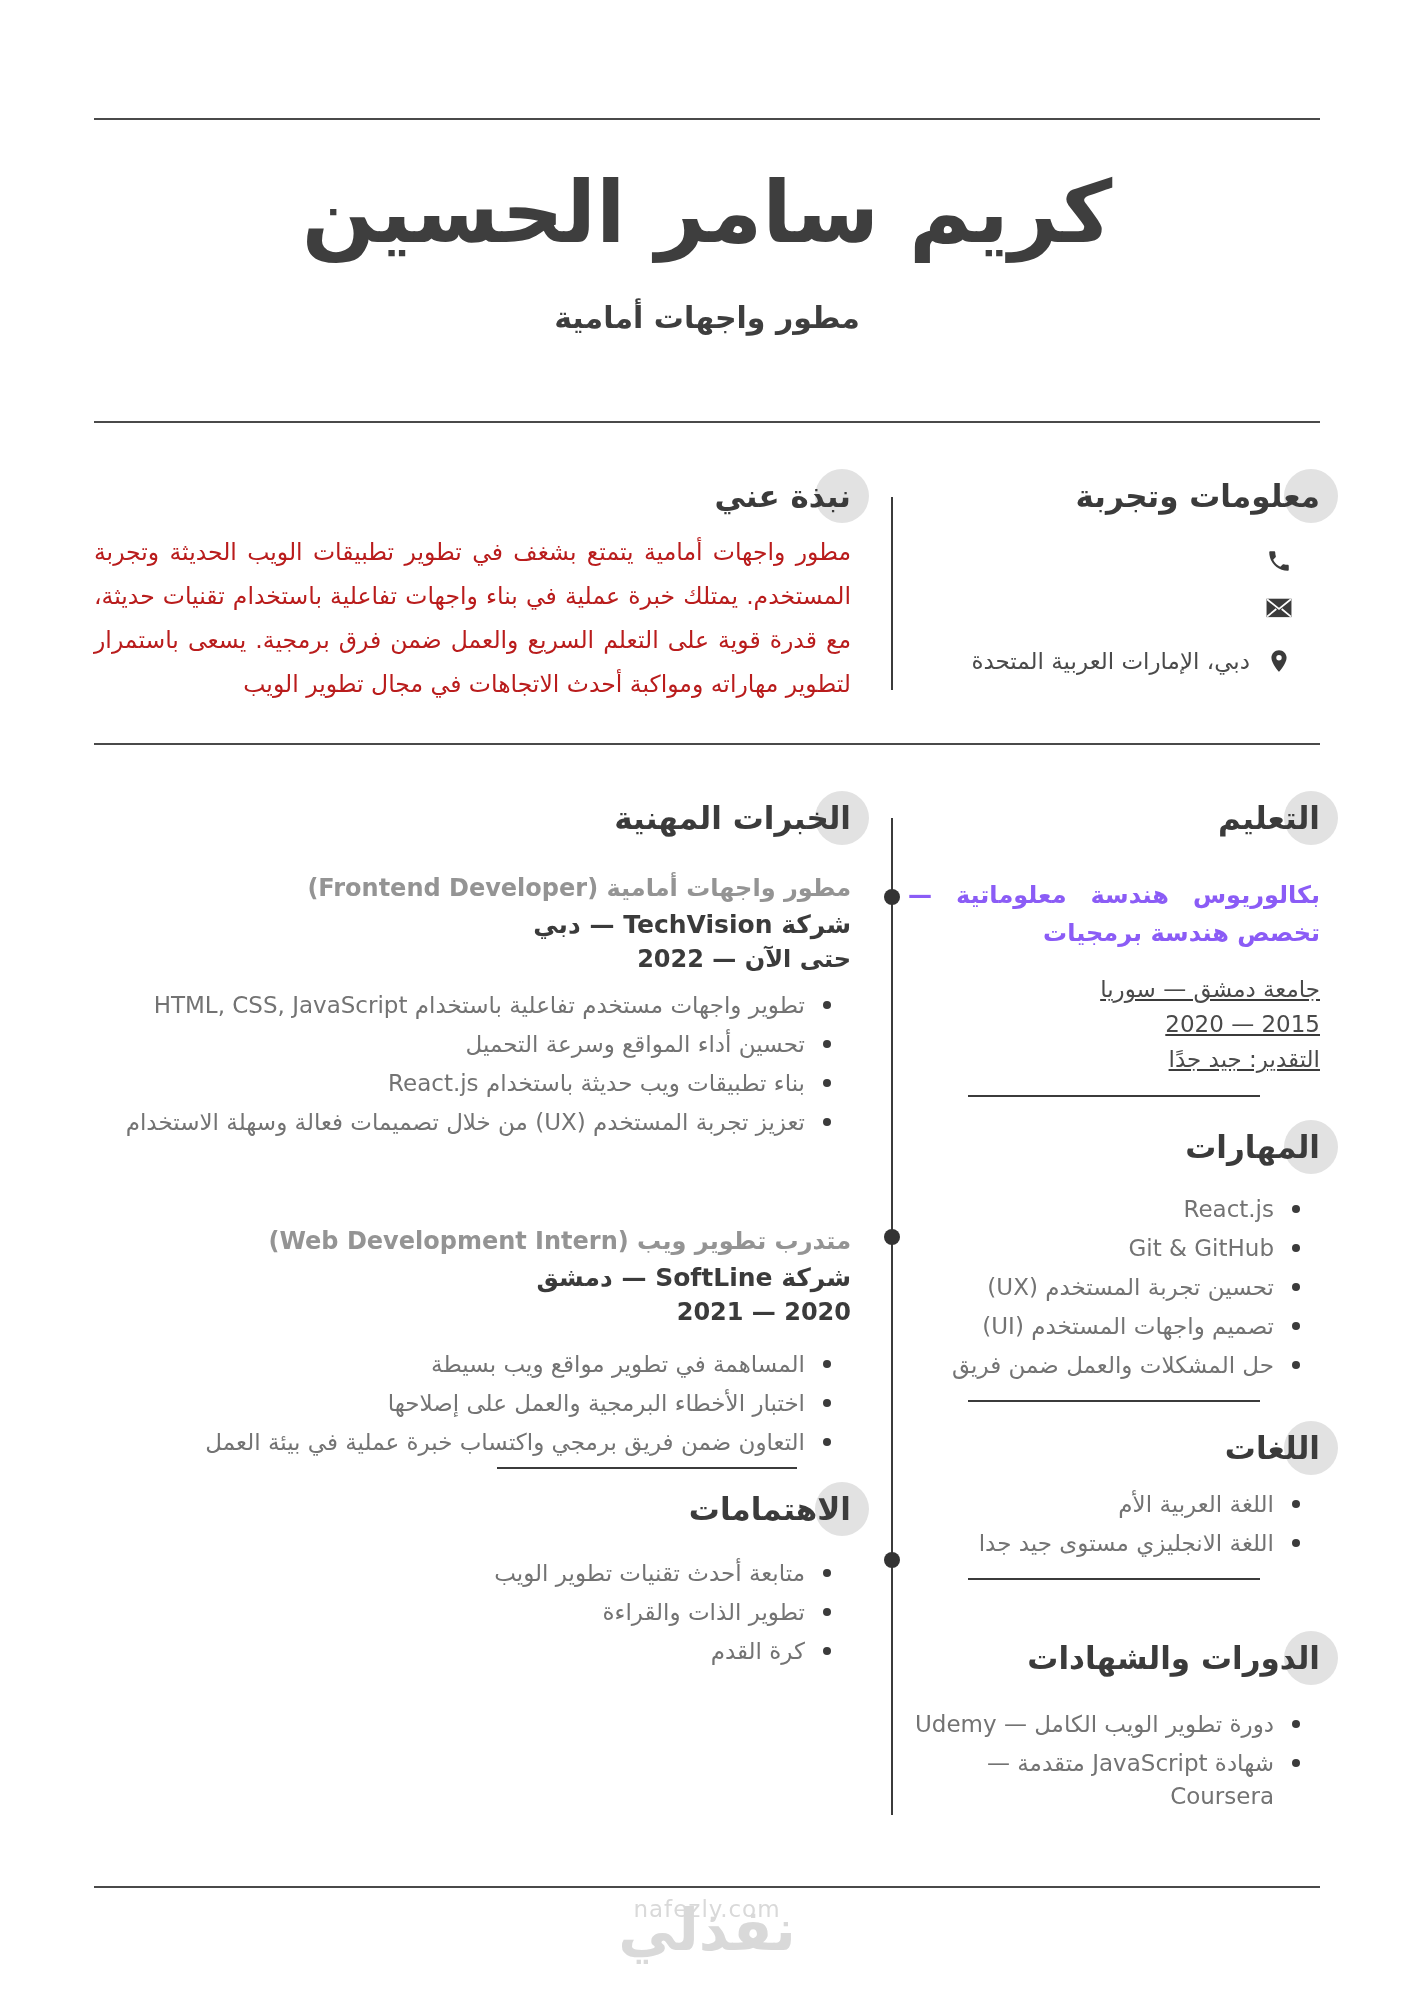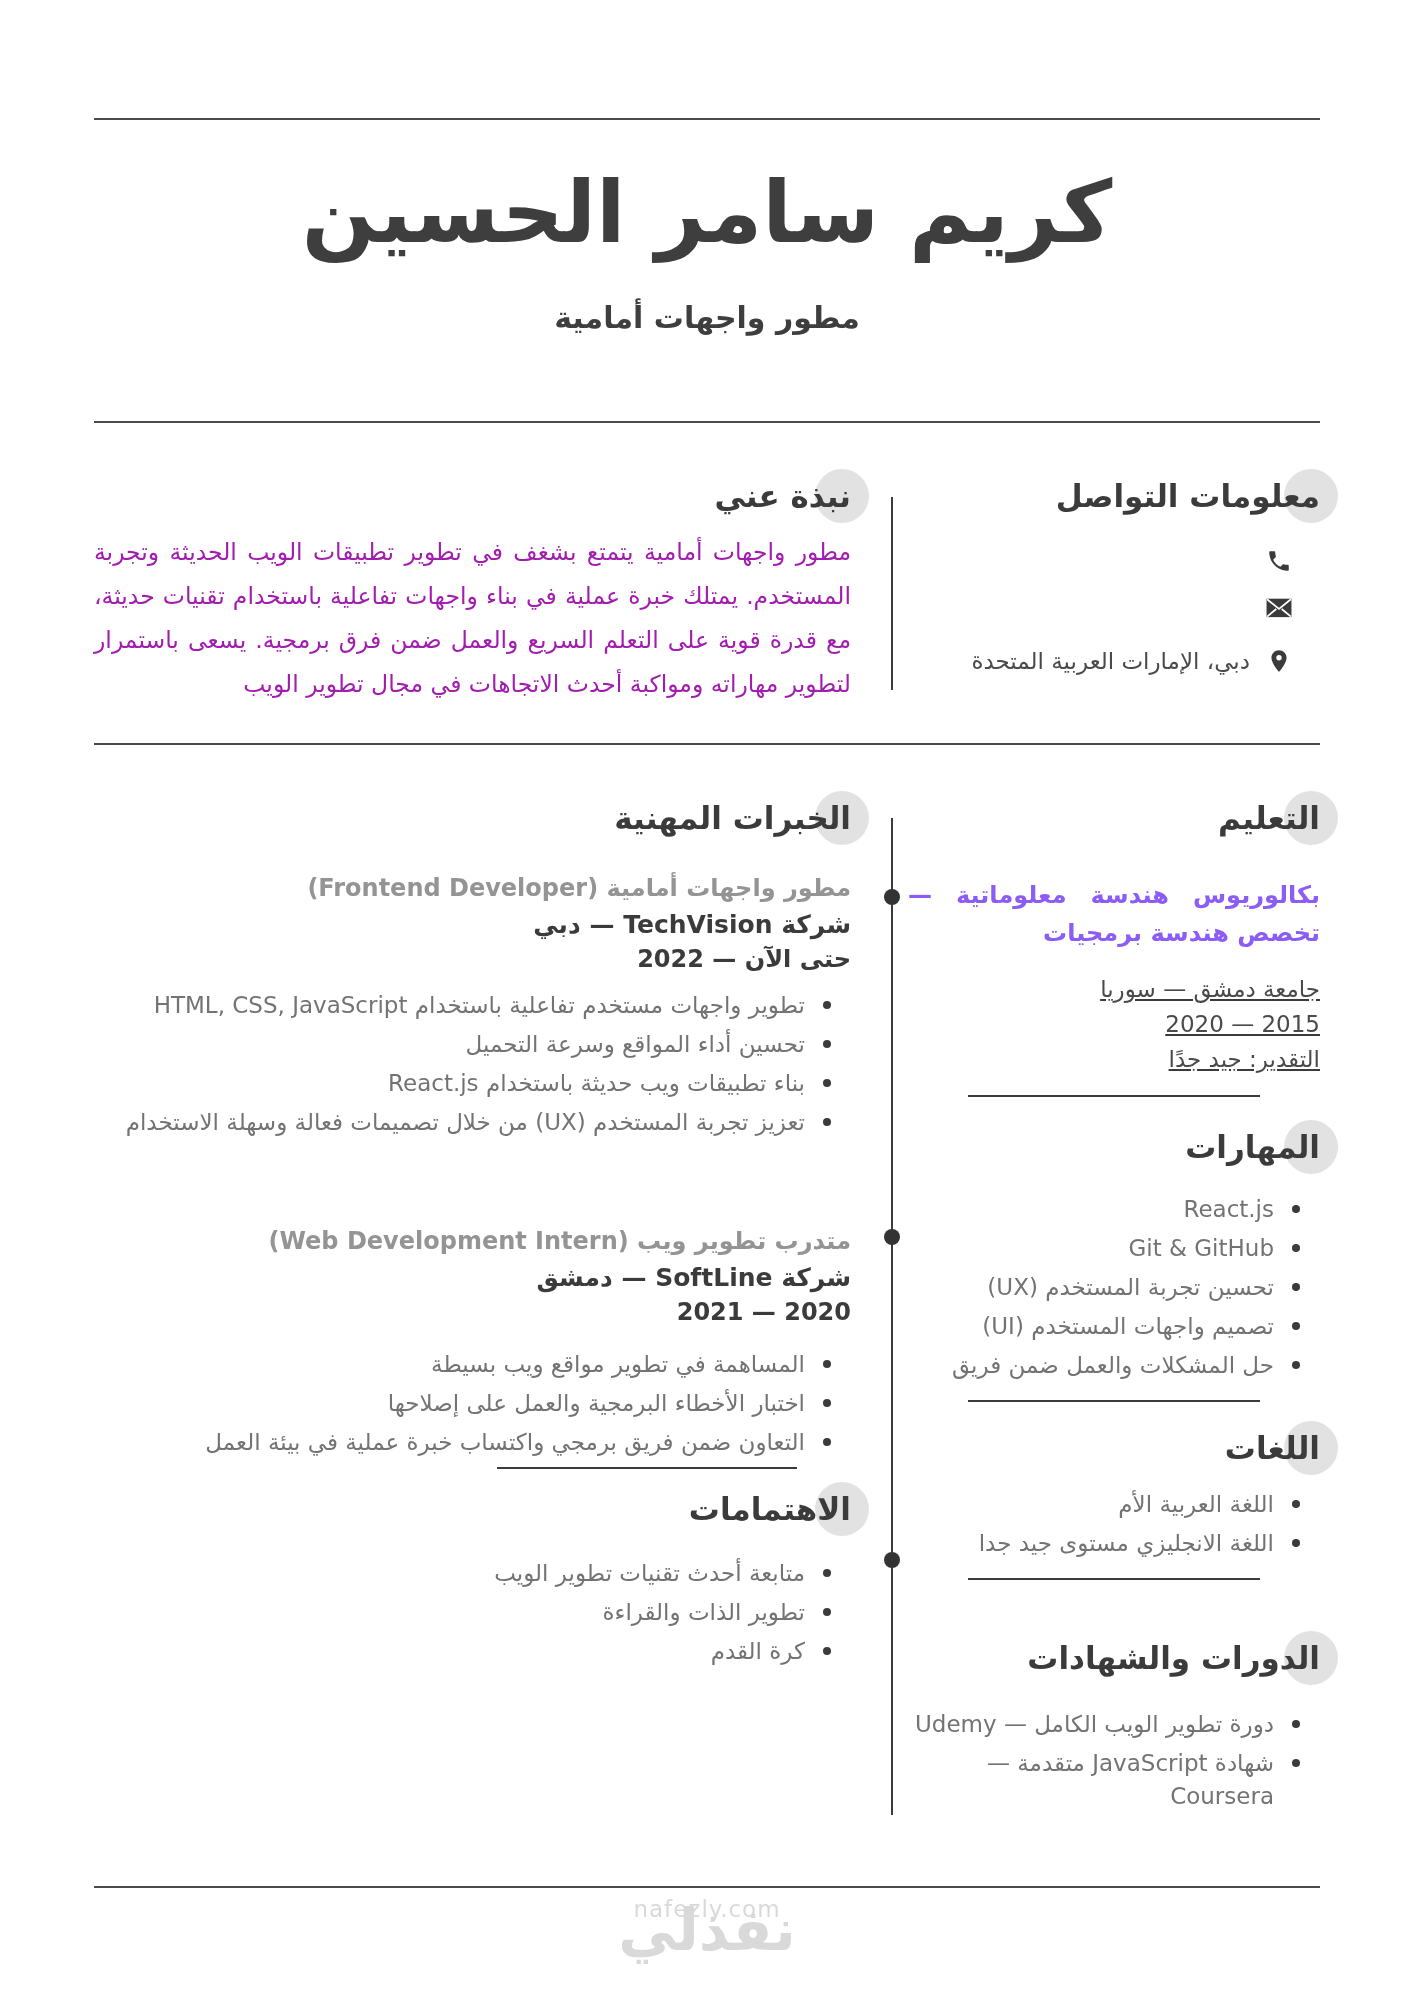--- a/index.html
+++ b/index.html
@@ -29,21 +29,21 @@
   .sec-head .circle{position:absolute;top:-5px;right:-18px;width:54px;height:54px;border-radius:50%;background:#e2e2e2;}
   .sec-head .txt{position:relative;z-index:1;}
   
   .contact{position:absolute;right:94px;top:474px;width:412px;}
   .contact-rows{margin-top:18px;padding-right:28px;}
   .c-row{height:50px;display:flex;align-items:center;gap:16px;}
   .c-row .cicon{flex:0 0 auto;width:26px;height:26px;}
   .c-row .ctext{font-size:23px;color:#4a4a4a;}
   .about{position:absolute;right:563px;left:94px;top:474px;width:757px;}
   .about-text{
-    margin-top:12px;font-size:23.5px;line-height:44px;color:#a21caf;
+    margin-top:12px;font-size:23.5px;line-height:44px;color:#b91c1c;
     text-align:justify;
   }
   .vdiv-contact{position:absolute;left:891px;top:497px;width:2px;height:193px;background:#3b3b3b;}
   
   .timeline{position:absolute;left:891px;top:818px;width:2px;height:997px;background:#3b3b3b;}
   .tl-dot{position:absolute;left:884px;width:16px;height:16px;border-radius:50%;background:#333333;}
   .col-right{position:absolute;right:94px;top:796px;width:412px;}
   .col-left{position:absolute;right:563px;left:94px;top:796px;width:757px;}
   .edu-degree{margin-top:36px;font-size:24px;font-weight:700;color:#8b5cf6;line-height:38px;text-align:justify;}
   .edu-meta{margin-top:20px;text-decoration:underline;}
@@ -84,21 +84,21 @@
 
   <div class="name">كريم سامر الحسين</div>
   <div class="subtitle">مطور واجهات أمامية</div>
 
   <div class="rule" style="left:94px;top:421px;width:1226px;"></div>
 
   <div class="contact">
     <div class="sec-row">
       <div class="sec-head">
         <span class="circle"></span>
-        <span class="txt">معلومات التواصل</span>
+        <span class="txt">معلومات وتجربة</span>
       </div>
     </div>
     <div class="contact-rows">
       <div class="c-row">
         <span class="cicon">
           <svg viewBox="0 0 24 24" width="26" height="26">
               <path fill="#3b3b3b" d="M6.62 10.79c1.44 2.83 3.76 5.14 6.59 6.59l2.2-2.2c.27-.27.67-.36 1.02-.24 1.12.37 2.33.57 3.57.57.55 0 1 .45 1 1V20c0 .55-.45 1-1 1-9.39 0-17-7.61-17-17 0-.55.45-1 1-1h3.5c.55 0 1 .45 1 1 0 1.25.2 2.45.57 3.57.11.35.03.74-.25 1.02l-2.2 2.2z"></path>
             </svg>
         </span>
         <span class="ctext"></span>

